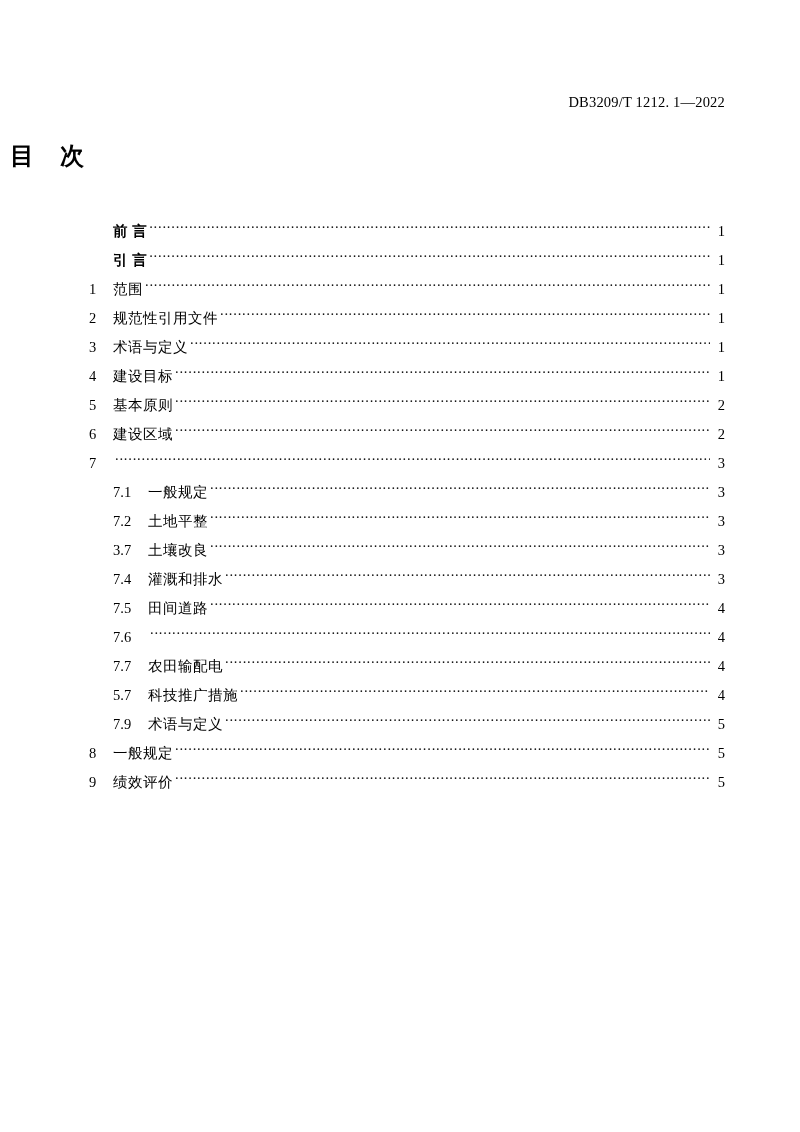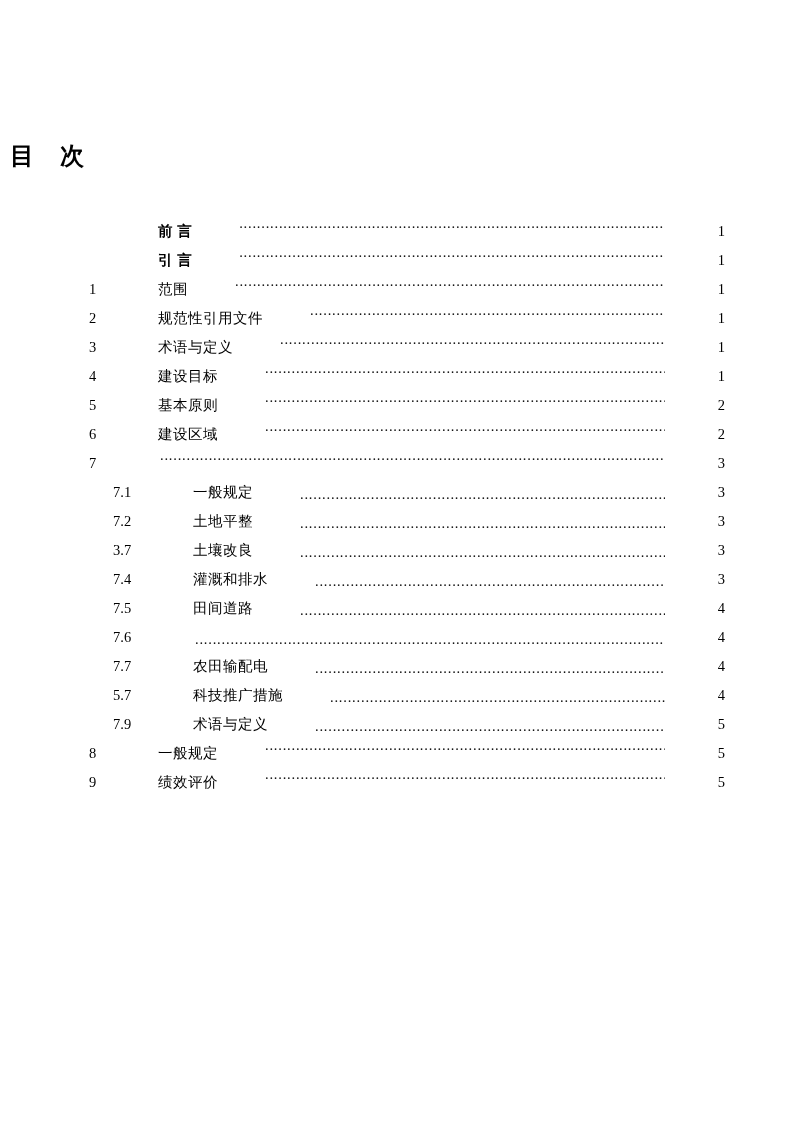--- a/index.html
+++ b/index.html
@@ -57,26 +57,24 @@
     width: 636px;
   }
 
   .toc-row {
     display: flex;
     align-items: baseline;
     height: 29px;
     font-size: 14.5px;
     line-height: 29px;
     white-space: nowrap;
-    gap: 45px;
   }
 
   .toc-row.level-2 {
     padding-left: 24px;
-    align-items: flex-end;
   }
 
   .toc-row.bold .num,
   .toc-row.bold .label,
   .toc-row.bold .page {
     font-weight: bold;
   }
 
   .num {
     flex: 0 0 auto;
@@ -118,20 +116,21 @@
     width: 14px;
     text-align: right;
     font-family: "Liberation Serif", "DejaVu Serif", serif;
   }
 </style>
 </head>
 <body>
 
 <div class="page">
 
+  <div class="doc-header">DB3209/T 1212. 1—2022</div>
 
   <div class="toc-title">目    次</div>
 
   <div class="toc">
       <div class="toc-row level-1 bold">
         <span class="num"></span>
         <span class="label">前    言</span>
         <span class="leader"></span>
         <span class="page-no">1</span>
       </div>

